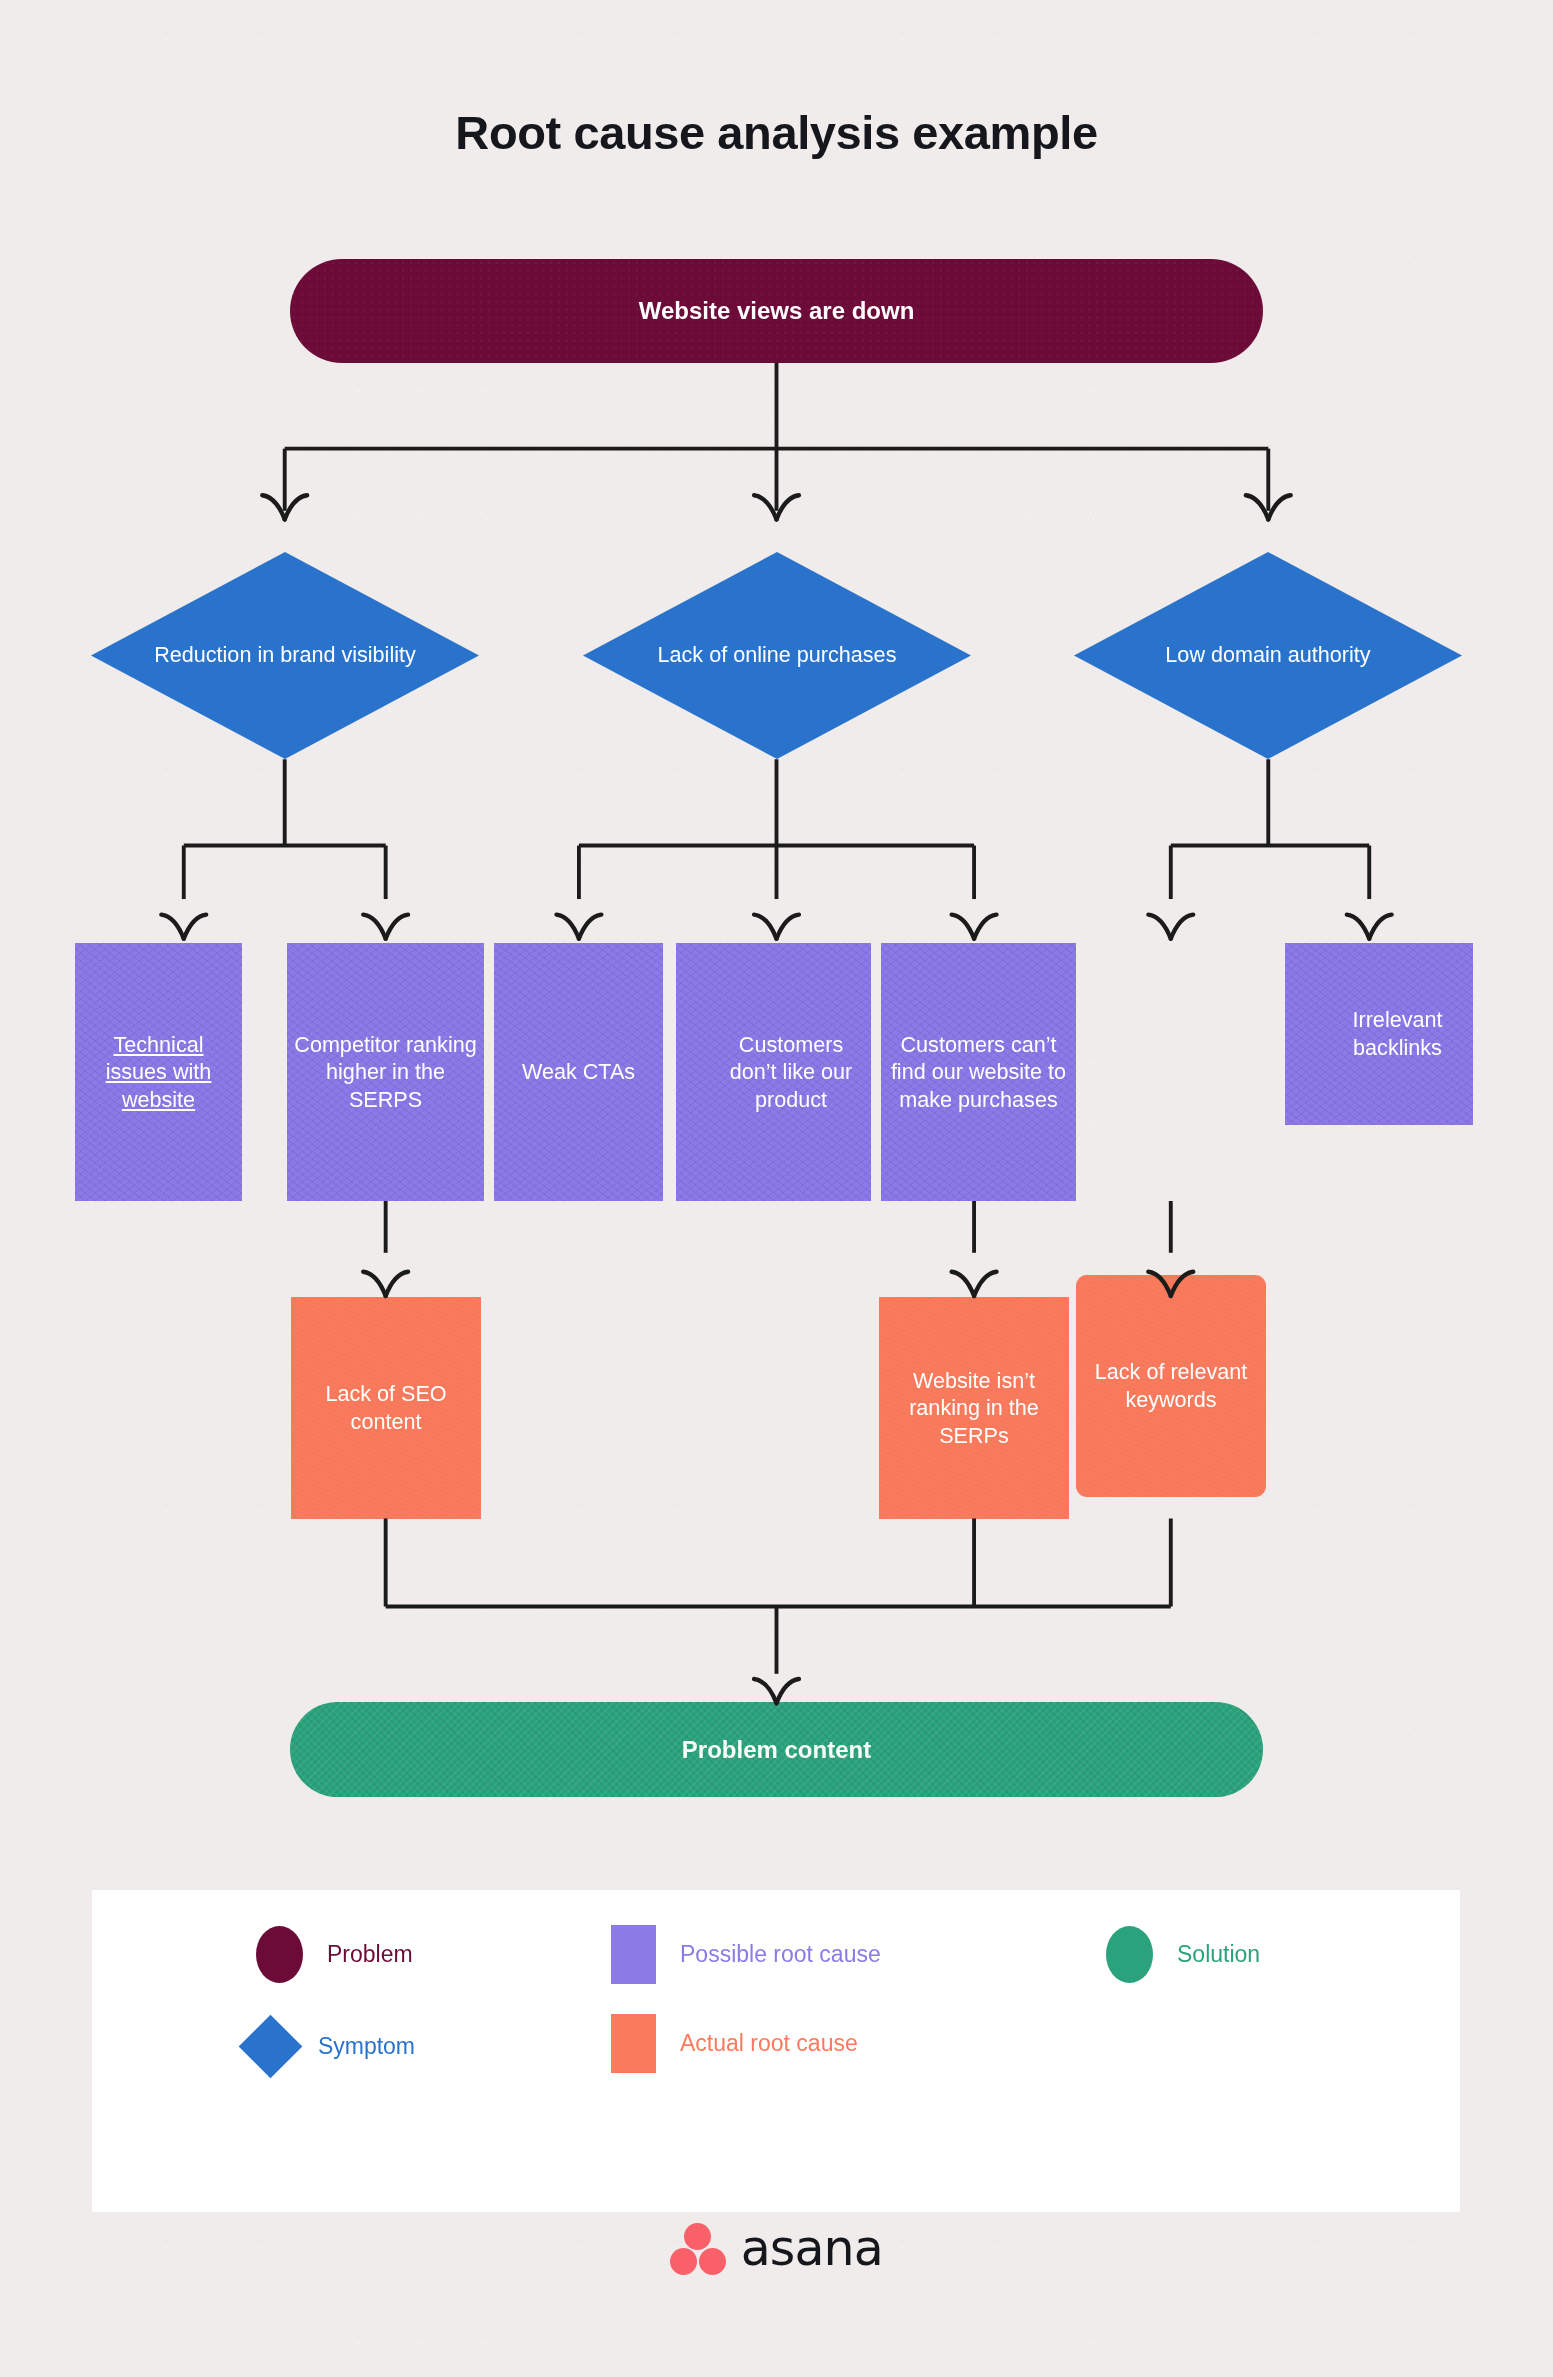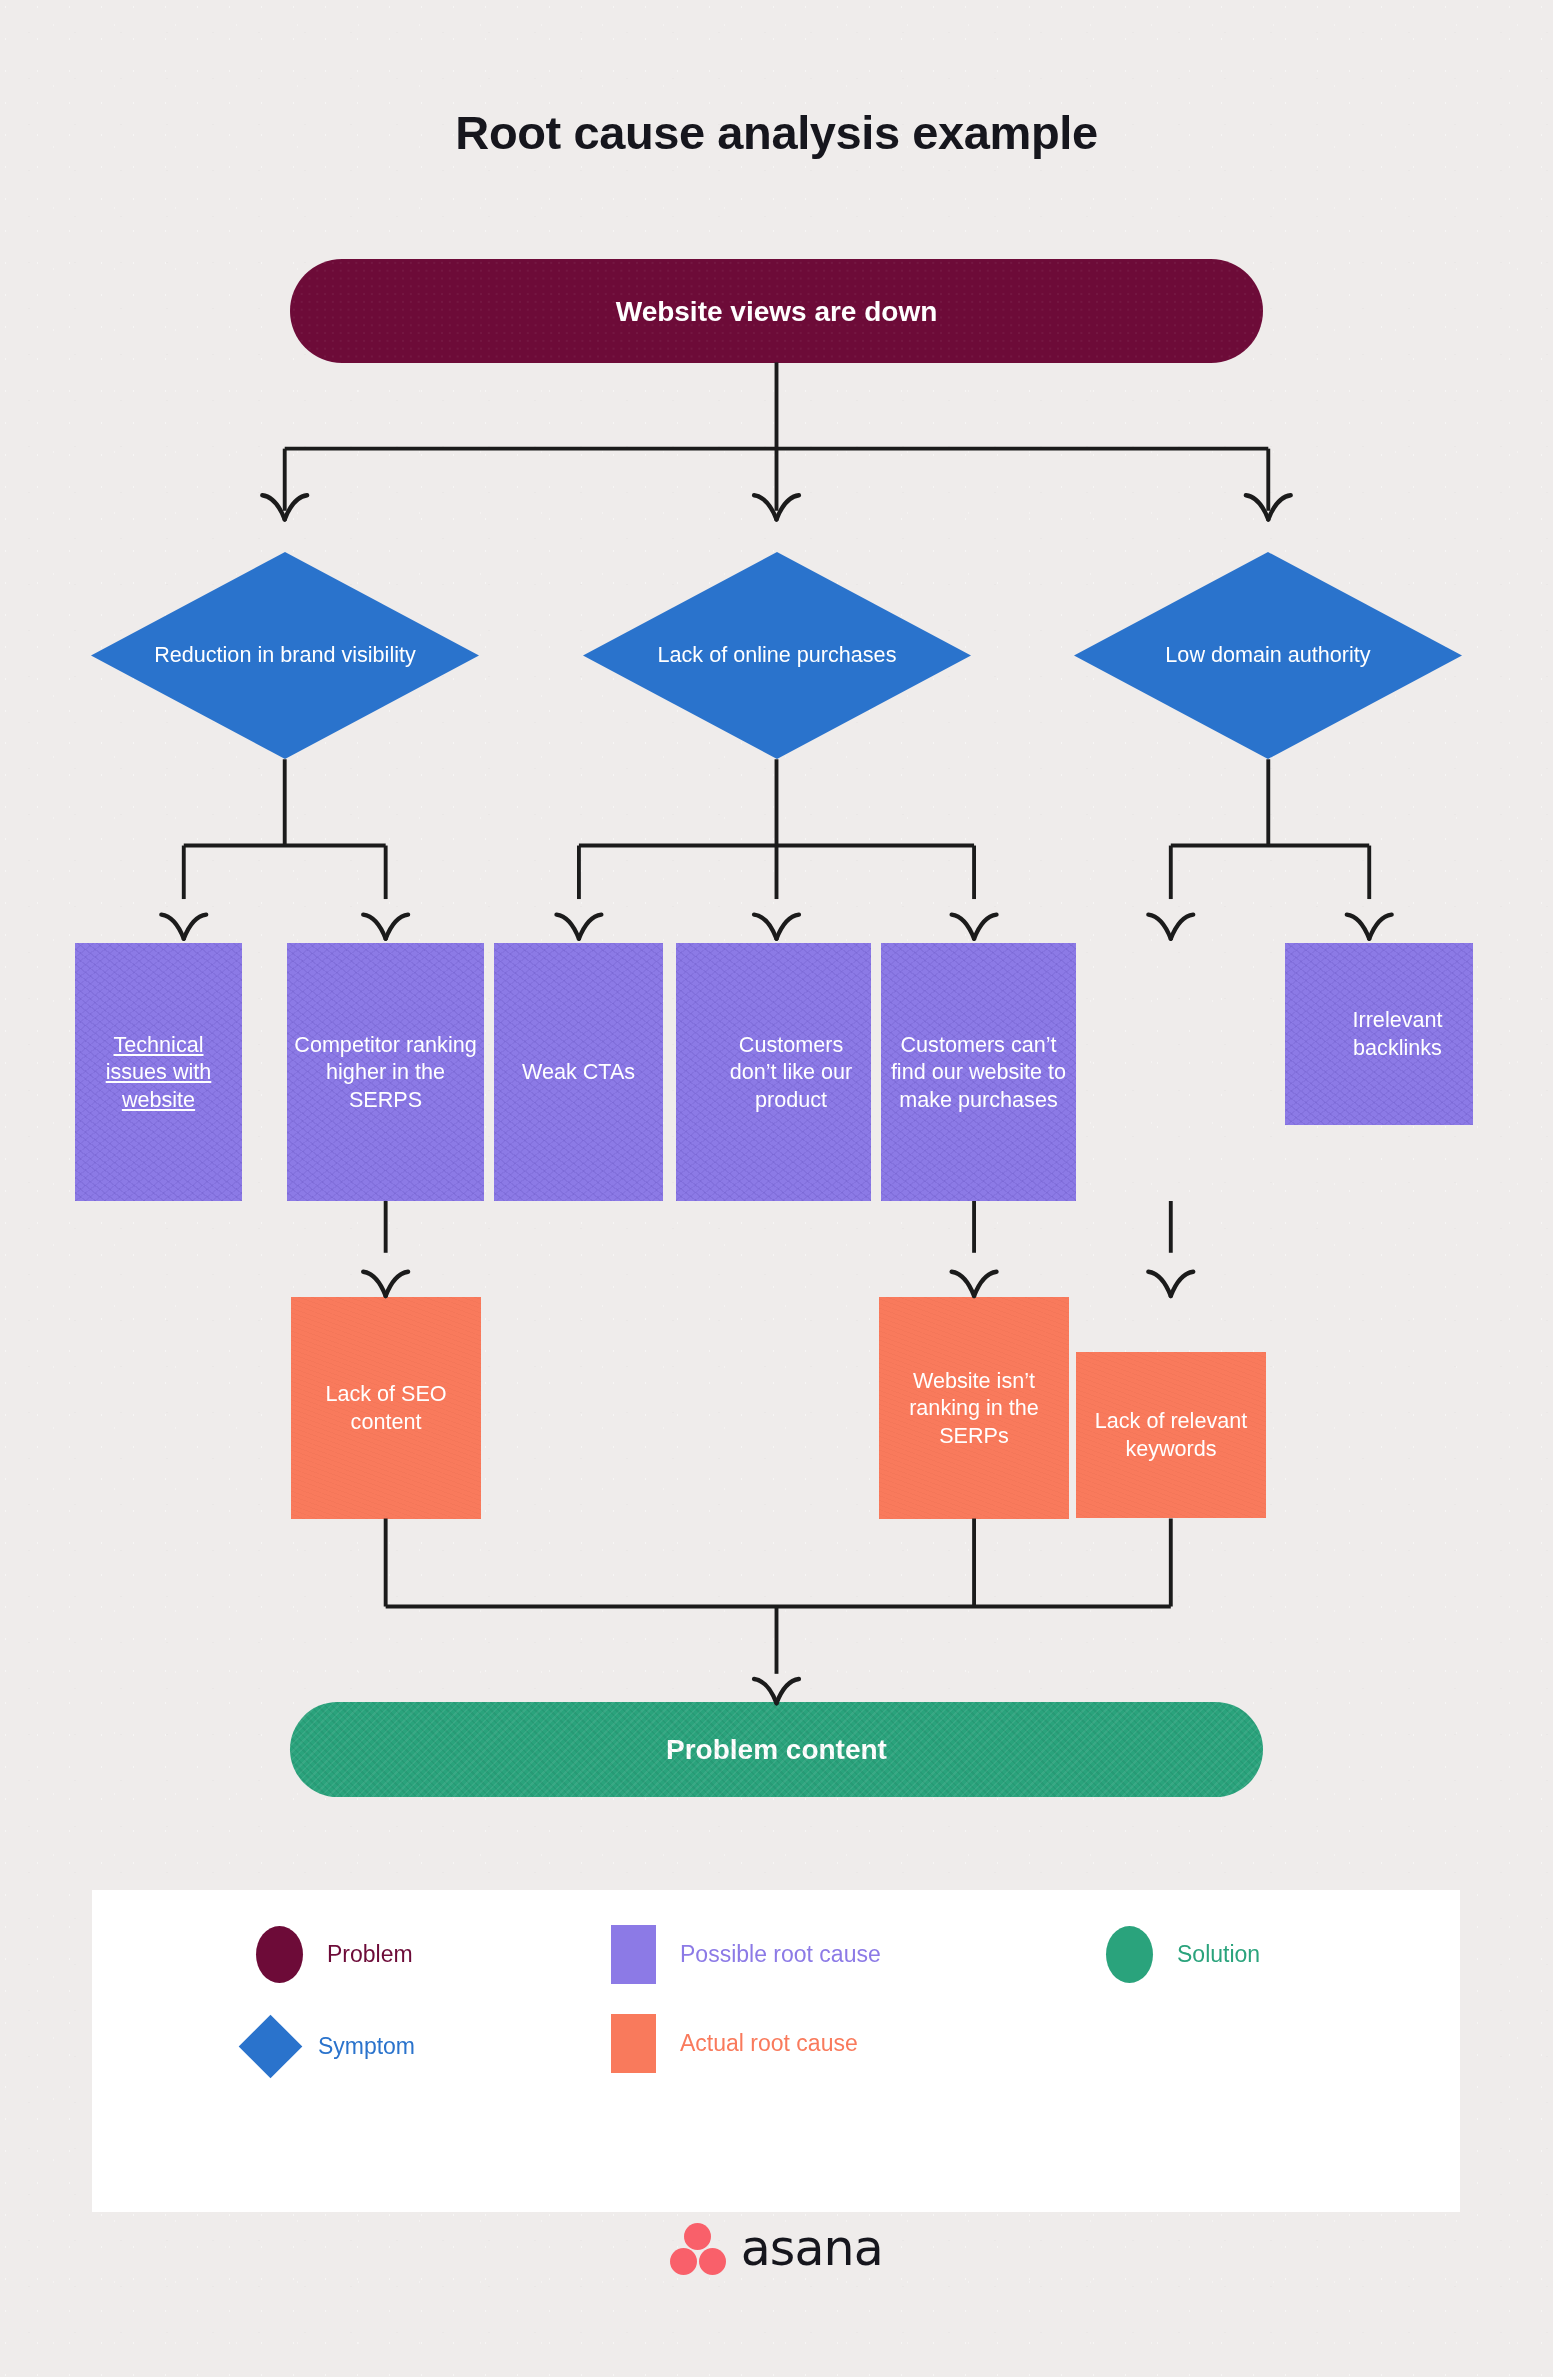--- a/index.html
+++ b/index.html
@@ -26,21 +26,21 @@
 
   
   #title{
     left:0;top:105px;width:1553px;text-align:center;
     font-size:47px;font-weight:bold;color:#16161d;letter-spacing:-0.4px;
   }
 
   
   .pill{
     display:flex;align-items:center;justify-content:center;
-    border-radius:52px;color:#ffffff;font-size:28px;font-weight:bold;
+    border-radius:52px;color:#ffffff;font-size:24px;font-weight:bold;
     text-align:center;line-height:1.25;
   }
   #problem-node{
     left:290px;top:259px;width:973px;height:104px;
     background:#6d0b38;
   }
   #problem-node:after{
     content:"";position:absolute;inset:0;border-radius:52px;
     background-image:radial-gradient(circle, rgba(255,255,255,.05) 0 1.4px, transparent 1.5px);
     background-size:7.8px 7.8px;pointer-events:none;
@@ -223,21 +223,21 @@
   </div>
 
   <div class="abs rect orange" style="left:291px;top:1297px;width:190px;height:222px;">
     <span class="tex"></span>
     <span class="lbl">Lack of SEO content</span>
   </div>
   <div class="abs rect orange" style="left:879px;top:1297px;width:190px;height:222px;">
     <span class="tex"></span>
     <span class="lbl">Website isn’t ranking in the SERPs</span>
   </div>
-  <div class="abs rect orange" style="left:1076px;top:1352px;width:190px;height:166px;">
+  <div class="abs rect orange" style="left:1076px;top:1275px;width:190px;height:222px;border-radius:11px;">
     <span class="tex"></span>
     <span class="lbl">Lack of relevant keywords</span>
   </div>
 
   <div class="abs pill" id="solution-node">Problem content</div>
 
   <div class="abs" id="legend">
 
     <div class="lg-item" style="left:164px;top:36px;">
       <span class="lg-swatch lg-circle" style="background:#6d0b38;"></span>

